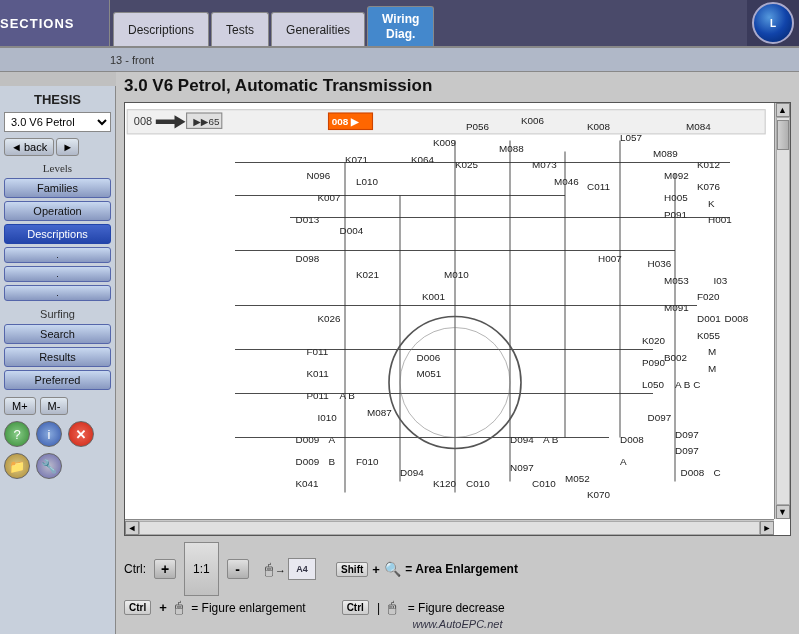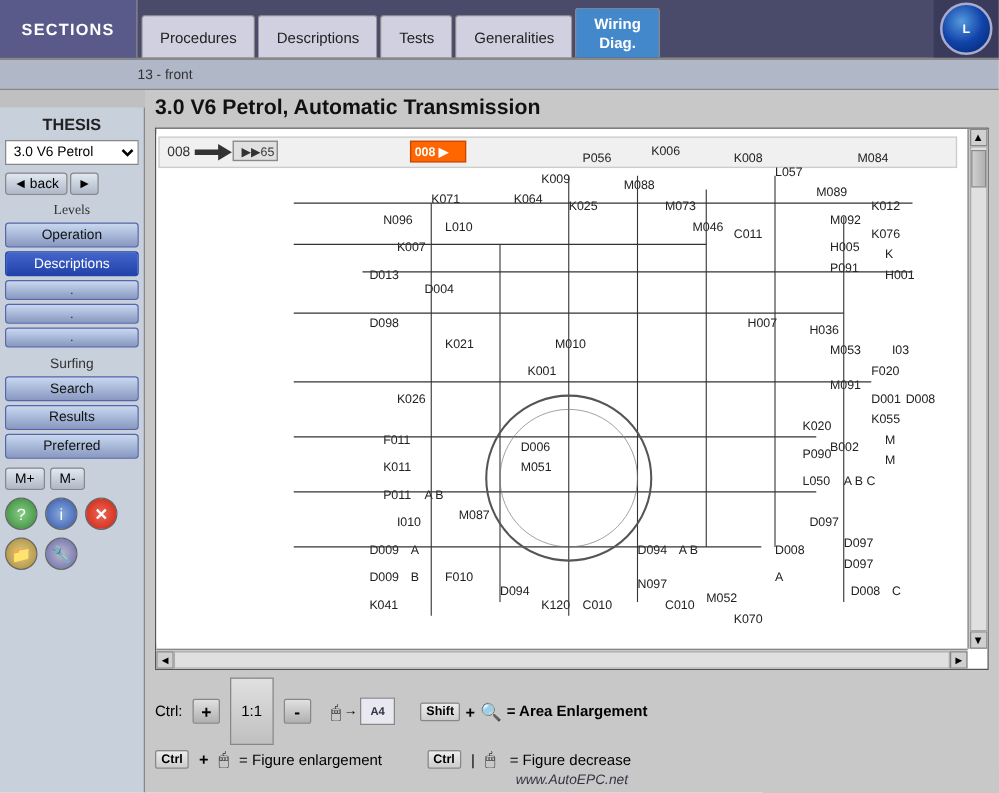--- a/index.html
+++ b/index.html
@@ -13,21 +13,21 @@
       height: 48px;
       border-bottom: 2px solid #888;
     }
     #sections-label {
       background: #5a5a8a;
       color: white;
       font-weight: bold;
       font-size: 13px;
       display: flex;
       align-items: center;
-      justify-content: center;
+      justify-content: flex-start;
       width: 110px;
       letter-spacing: 1px;
       border-right: 1px solid #888;
     }
     .nav-tabs {
       display: flex;
       align-items: flex-end;
       flex: 1;
       padding: 0 2px;
     }
@@ -411,21 +411,20 @@
     }
   </style>
 </head>
 <body>
 
 <div id="top-nav">
   <div id="sections-label">
     <span>SECTIONS</span>
   </div>
   <div class="nav-tabs">
-    <div class="nav-tab">Procedures</div>
     <div class="nav-tab">Descriptions</div>
     <div class="nav-tab">Tests</div>
     <div class="nav-tab">Generalities</div>
     <div class="nav-tab wiring active" style="line-height:1.2; text-align:center;">Wiring<br>Diag.</div>
   </div>
   <div id="lancia-logo">
     <div class="logo-circle">L</div>
   </div>
 </div>
 
@@ -441,20 +440,21 @@
       <option>3.0 V6 Petrol</option>
     </select>
     <div id="back-forward">
       <button class="back-btn">
         <span>◄</span>
         <span>back</span>
       </button>
       <button class="fwd-btn">►</button>
     </div>
     <div id="levels-label">Levels</div>
+    <button class="sidebar-btn">Families</button>
     <button class="sidebar-btn">Operation</button>
     <button class="sidebar-btn active">Descriptions</button>
     <button class="sidebar-btn dot">.</button>
     <button class="sidebar-btn dot">.</button>
     <button class="sidebar-btn dot">.</button>
     <div id="surfing-label">Surfing</div>
     <button class="sidebar-btn">Search</button>
     <button class="sidebar-btn">Results</button>
     <button class="sidebar-btn">Preferred</button>
     <div id="mplus-mminus">

